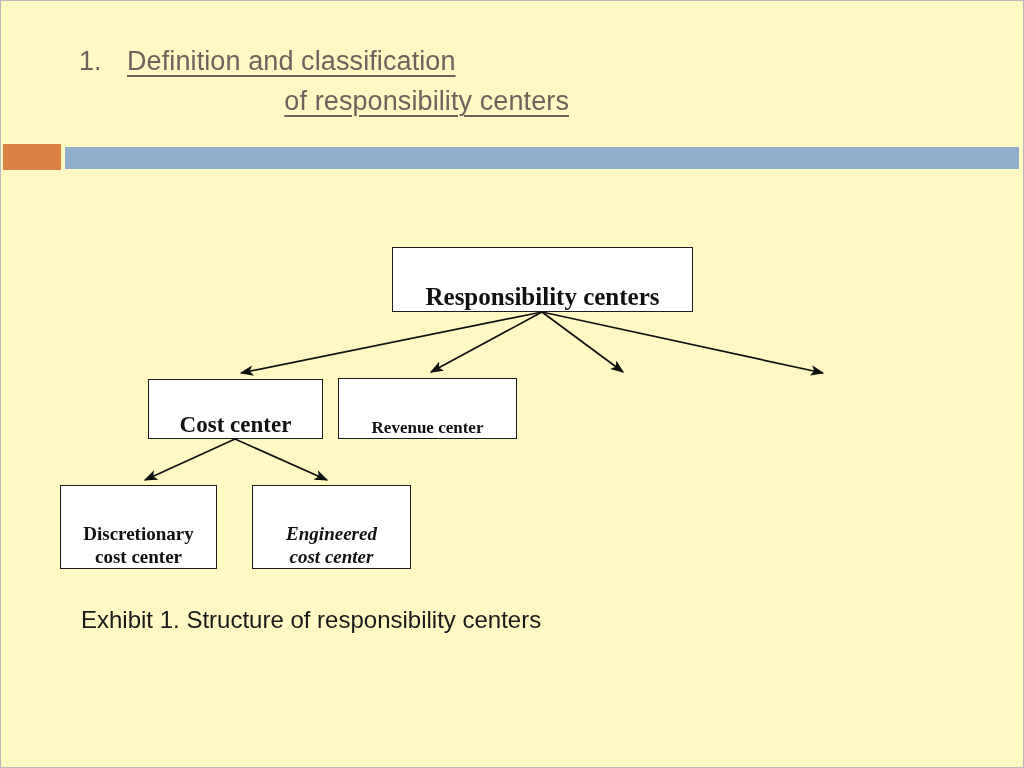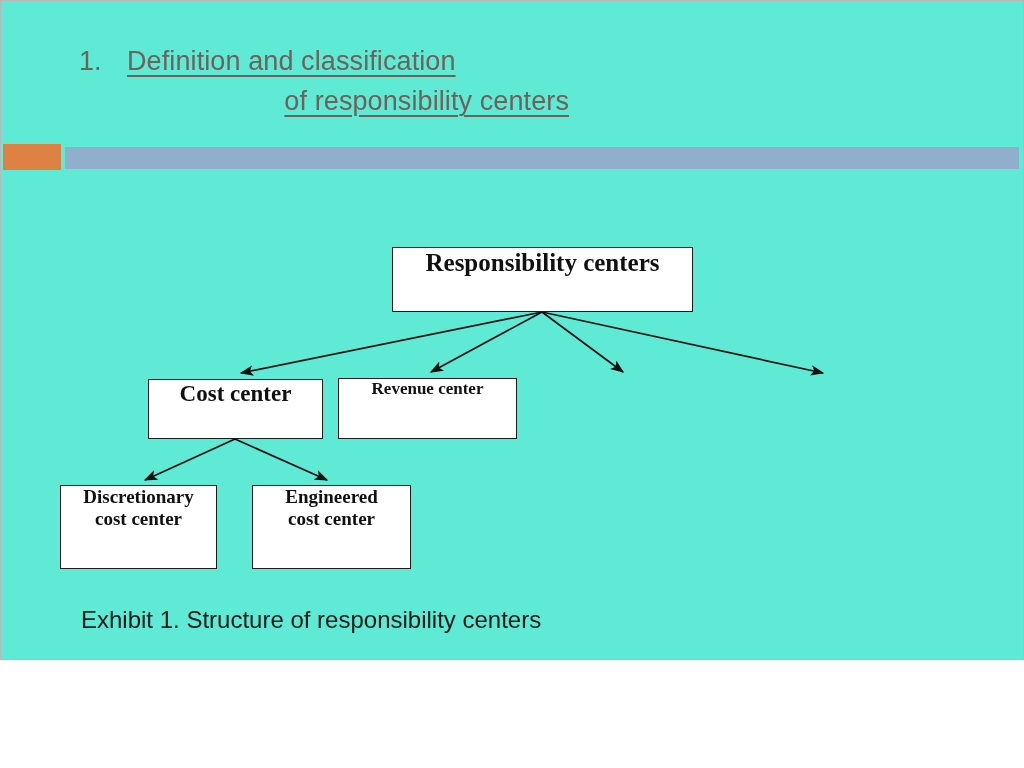--- a/index.html
+++ b/index.html
@@ -10,22 +10,22 @@
   body {
     width: 1024px;
     height: 768px;
     font-family: "Liberation Sans", sans-serif;
     overflow: hidden;
   }
 
   #slide {
     position: relative;
     width: 1024px;
-    height: 660px;
-    background: #5eead4;
+    height: 768px;
+    background: #fef9c3;
     box-sizing: border-box;
     border: 1px solid #b9b9b9;
   }
 
   
   #title-block {
     position: absolute;
     left: 78px;
     top: 40px;
     width: 520px;
@@ -89,21 +89,21 @@
     height: 768px;
     pointer-events: none;
   }
 
   .node {
     position: absolute;
     border: 1.6px solid #1c1c1c;
     background: #ffffff;
     box-sizing: border-box;
     display: flex;
-    align-items: flex-start;
+    align-items: flex-end;
     justify-content: center;
     text-align: center;
     font-family: "Liberation Serif", serif;
     font-weight: bold;
     color: #111111;
     line-height: 1.18;
   }
 
   #node-root {
     left: 391px;
@@ -146,20 +146,21 @@
     width: 157px;
     height: 84px;
     font-size: 19px;
   }
   #node-engineered {
     left: 251px;
     top: 484px;
     width: 159px;
     height: 84px;
     font-size: 19px;
+    font-style: italic;
   }
   .node-label {
     display: block;
     padding: 0 6px;
     white-space: pre-line;
   }
 
   
   #caption {
     position: absolute;

